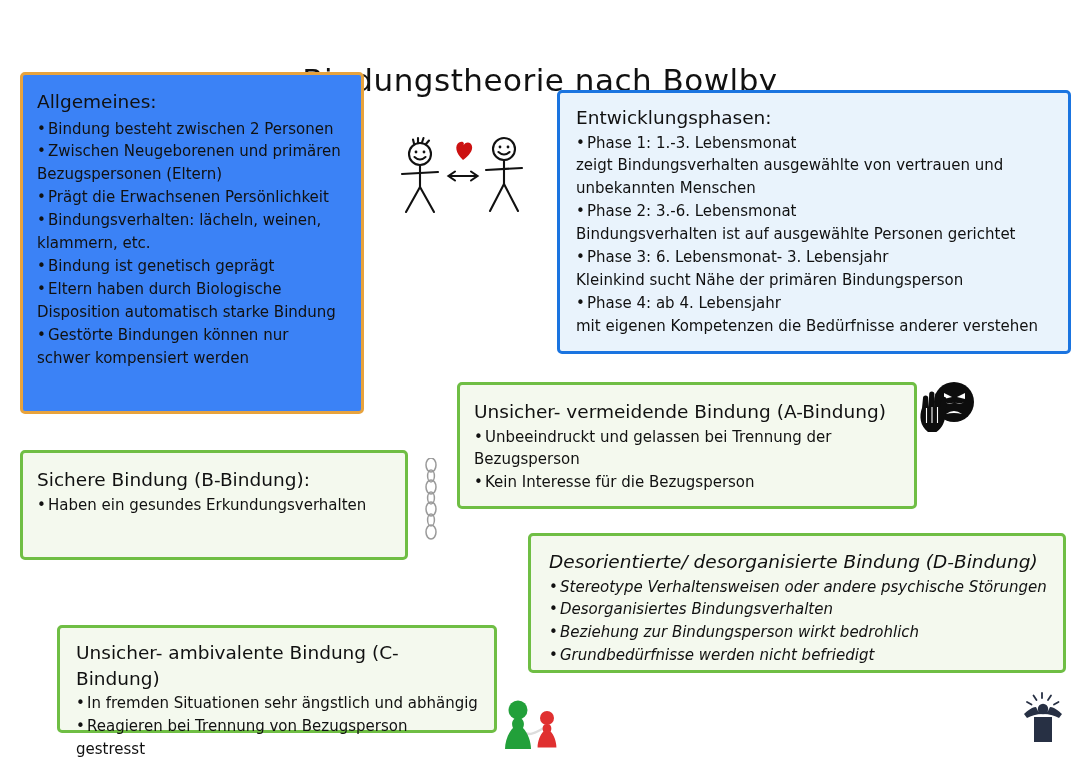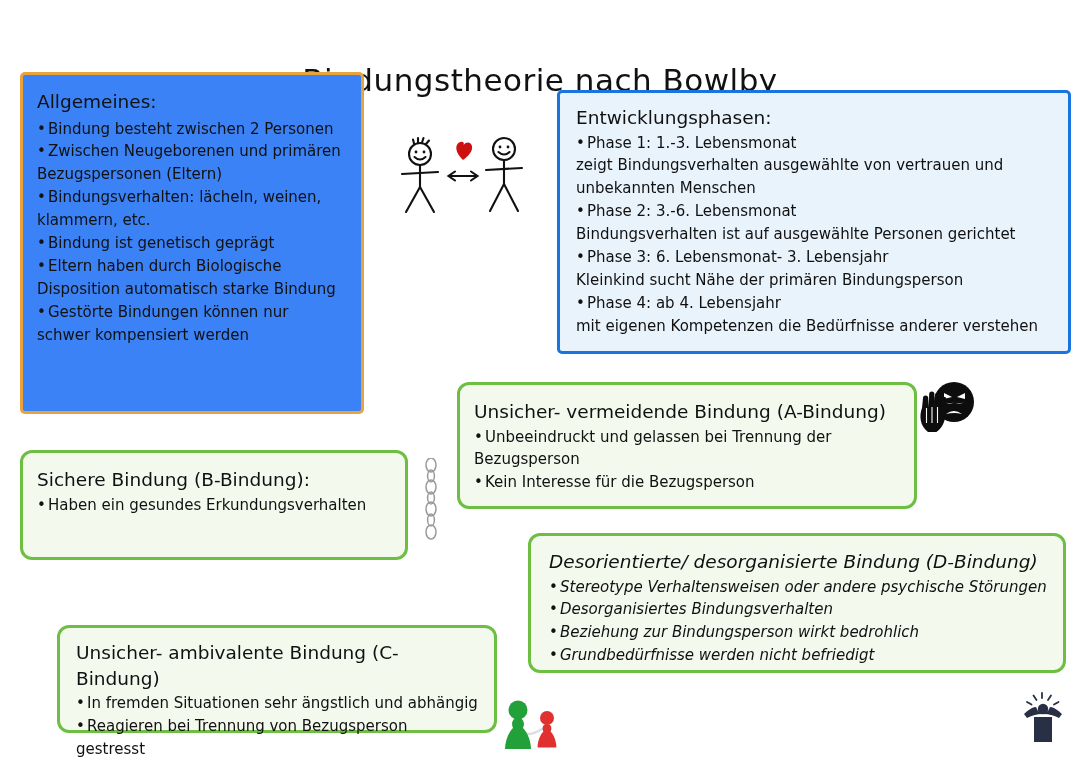--- a/index.html
+++ b/index.html
@@ -80,21 +80,20 @@
   .card.blue {
     border-color: #1a74e0;
     border-width: 3px;
     background: #e9f3fc;
   }
   
   .card.green {
     border-color: #6fbe44;
     border-width: 3px;
     background: #f4f9ee;
-    border-radius: 12px;
   }
 
   
   #card-allgemeines {
     left: 20px; top: 72px; width: 344px; height: 342px;
     padding: 14px 16px 10px 14px;
   }
   #card-allgemeines .card-title { margin-bottom: 3px; }
 
   #card-entwicklungsphasen {
@@ -133,20 +132,21 @@
 <body>
 
 <div class="page-title">Bindungstheorie nach Bowlby</div>
 
 <div class="card orange" id="card-allgemeines">
   <div class="card-title">Allgemeines:</div>
   <ul>
     <li class="bulleted">Bindung besteht zwischen 2 Personen</li>
     <li class="bulleted">Zwischen Neugeborenen und primären</li>
     <li class="cont">Bezugspersonen (Eltern)</li>
+    <li class="bulleted">Prägt die Erwachsenen Persönlichkeit</li>
     <li class="bulleted">Bindungsverhalten: lächeln, weinen,</li>
     <li class="cont">klammern, etc.</li>
     <li class="bulleted">Bindung ist genetisch geprägt</li>
     <li class="bulleted">Eltern haben durch Biologische</li>
     <li class="cont">Disposition automatisch starke Bindung</li>
     <li class="bulleted">Gestörte Bindungen können nur</li>
     <li class="cont">schwer kompensiert werden</li>
   </ul>
 </div>
 

